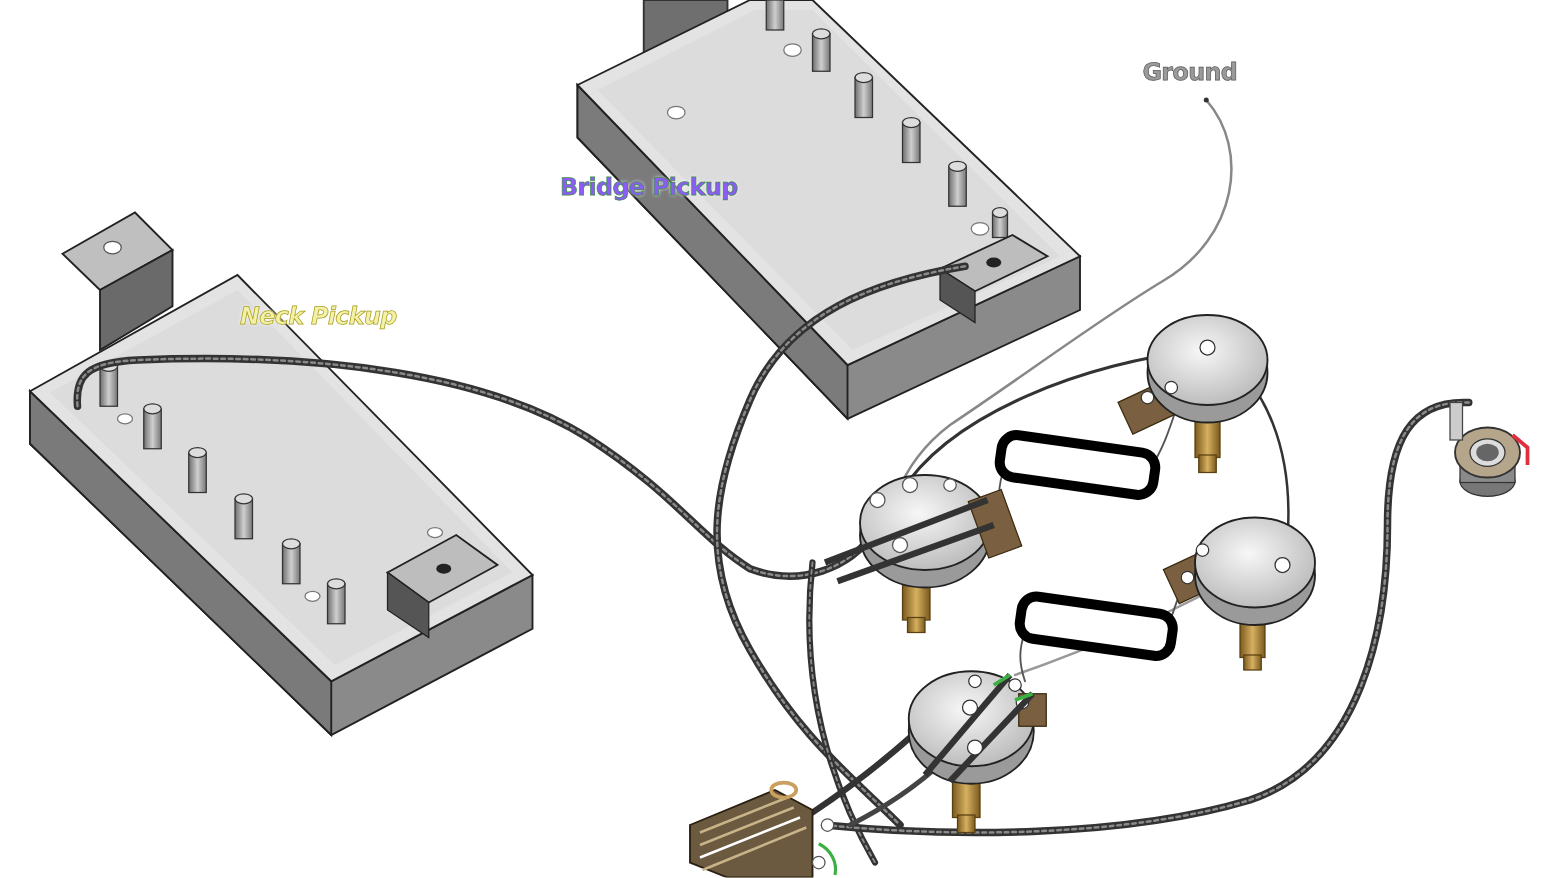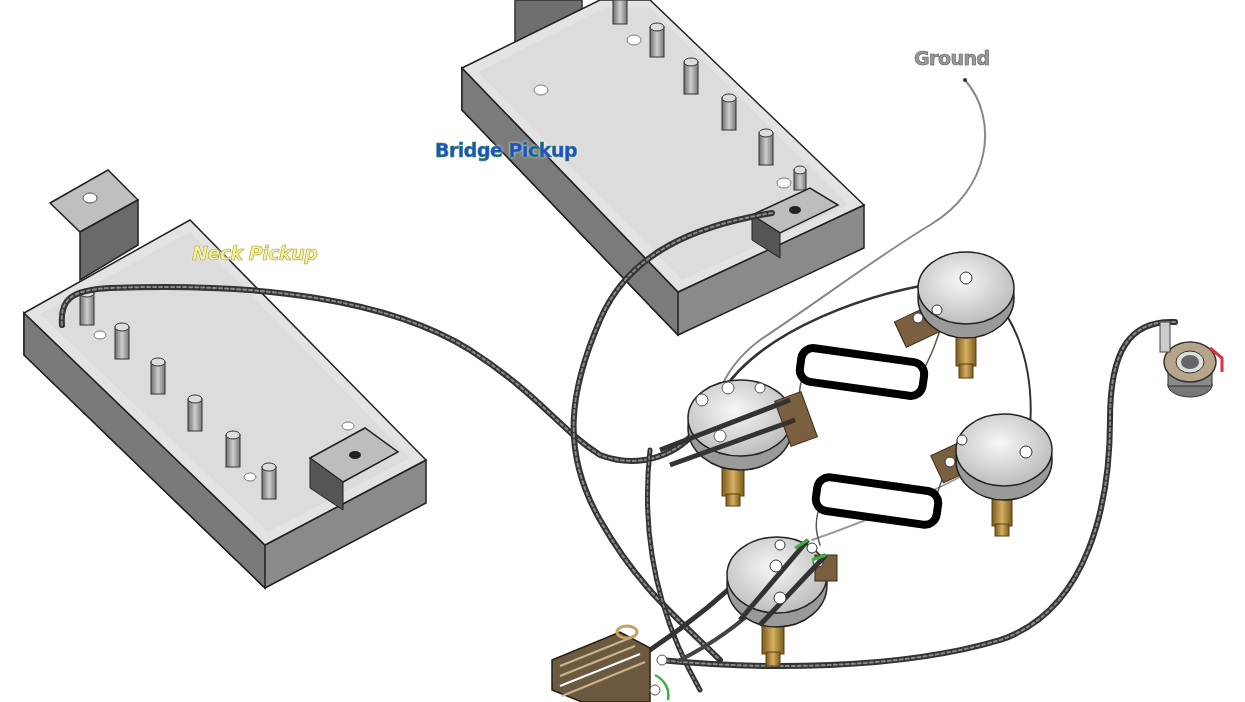--- a/index.html
+++ b/index.html
@@ -1,20 +1,20 @@
 <!DOCTYPE html>
 <html><head>
 <meta charset="utf-8">
 <style>
   html, body { margin: 0; padding: 0; background: #ffffff; }
   body { width: 1245px; height: 702px; overflow: hidden; position: relative; font-family: "DejaVu Sans", sans-serif; }
   #stage { position: absolute; left: 0; top: 0; width: 1018px; height: 702px; }
   .label { position: absolute; font-family: "DejaVu Sans", sans-serif; font-weight: bold; font-size: 19px; letter-spacing: -0.5px; white-space: nowrap; }
   .label-ground { left: 914px; top: 47px; color: #9a9a9a; -webkit-text-stroke: 0.6px #5a5a5a; text-shadow: 0 0 3px #fff, 0 0 2px #fff; }
-  .label-bridge { left: 435px; top: 139px; color: #1d4ed8; -webkit-text-stroke: 0.6px #3f8f4a; text-shadow: 0 0 3px #fff; }
+  .label-bridge { left: 448px; top: 139px; color: #8b5cf6; -webkit-text-stroke: 0.6px #3f8f4a; text-shadow: 0 0 3px #fff; }
   .label-neck { left: 192px; top: 242px; color: #f4f0a8; -webkit-text-stroke: 0.6px #a8a020; text-shadow: 0 0 3px #fff; font-style: italic; }
 </style>
 </head>
 <body>
 
 <div id="stage">
 <svg width="1245" height="702" viewBox="0 0 1245 702" xmlns="http://www.w3.org/2000/svg">
   <defs>
     <radialGradient id="potTop" cx="45%" cy="40%" r="60%">
       <stop offset="0%" stop-color="#f7f7f7"></stop>

